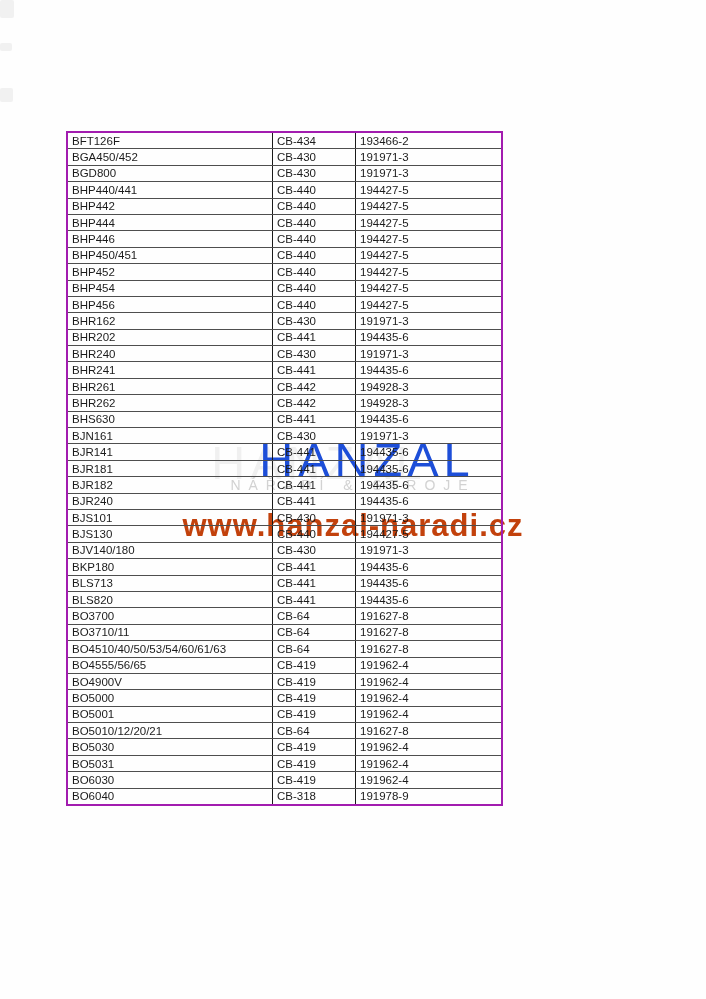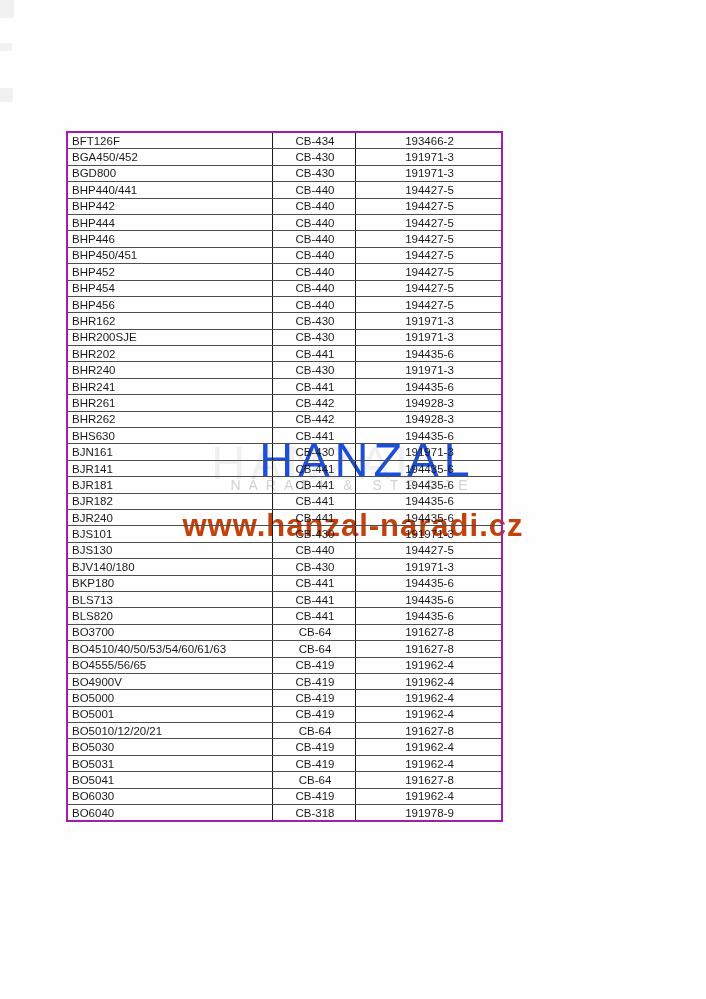--- a/index.html
+++ b/index.html
@@ -94,22 +94,22 @@
     color: #1b1b1b;
     white-space: nowrap;
     overflow: hidden;
     background: transparent;
     border-left: 1px solid #1a1a1a;
     border-right: 1px solid #1a1a1a;
     border-top: 1px solid #4e4e4e;
     border-bottom: 1px solid #4e4e4e;
   }
   td.col-model { width: 198px; text-align: left; }
-  td.col-cb    { width: 76px;  text-align: center; }
-  td.col-part  { width: 139px; text-align: center; padding-left: 2px; }
+  td.col-cb    { width: 76px;  text-align: left; }
+  td.col-part  { width: 139px; padding-left: 2px; }
 </style>
 </head>
 <body>
 
 <div class="page">
 
   <div class="artifact a1"></div>
   <div class="artifact a2"></div>
   <div class="artifact a3"></div>
 
@@ -175,25 +175,20 @@
           <td class="col-model">BHP456</td>
           <td class="col-cb">CB-440</td>
           <td class="col-part">194427-5</td>
         </tr>
         <tr>
           <td class="col-model">BHR162</td>
           <td class="col-cb">CB-430</td>
           <td class="col-part">191971-3</td>
         </tr>
         <tr>
-          <td class="col-model">BHR200SJE</td>
-          <td class="col-cb">CB-430</td>
-          <td class="col-part">191971-3</td>
-        </tr>
-        <tr>
           <td class="col-model">BHR202</td>
           <td class="col-cb">CB-441</td>
           <td class="col-part">194435-6</td>
         </tr>
         <tr>
           <td class="col-model">BHR240</td>
           <td class="col-cb">CB-430</td>
           <td class="col-part">191971-3</td>
         </tr>
         <tr>
@@ -270,20 +265,25 @@
           <td class="col-model">BLS820</td>
           <td class="col-cb">CB-441</td>
           <td class="col-part">194435-6</td>
         </tr>
         <tr>
           <td class="col-model">BO3700</td>
           <td class="col-cb">CB-64</td>
           <td class="col-part">191627-8</td>
         </tr>
         <tr>
+          <td class="col-model">BO3710/11</td>
+          <td class="col-cb">CB-64</td>
+          <td class="col-part">191627-8</td>
+        </tr>
+        <tr>
           <td class="col-model">BO4510/40/50/53/54/60/61/63</td>
           <td class="col-cb">CB-64</td>
           <td class="col-part">191627-8</td>
         </tr>
         <tr>
           <td class="col-model">BO4555/56/65</td>
           <td class="col-cb">CB-419</td>
           <td class="col-part">191962-4</td>
         </tr>
         <tr>
@@ -310,25 +310,20 @@
           <td class="col-model">BO5030</td>
           <td class="col-cb">CB-419</td>
           <td class="col-part">191962-4</td>
         </tr>
         <tr>
           <td class="col-model">BO5031</td>
           <td class="col-cb">CB-419</td>
           <td class="col-part">191962-4</td>
         </tr>
         <tr>
-          <td class="col-model">BO5041</td>
-          <td class="col-cb">CB-64</td>
-          <td class="col-part">191627-8</td>
-        </tr>
-        <tr>
           <td class="col-model">BO6030</td>
           <td class="col-cb">CB-419</td>
           <td class="col-part">191962-4</td>
         </tr>
         <tr>
           <td class="col-model">BO6040</td>
           <td class="col-cb">CB-318</td>
           <td class="col-part">191978-9</td>
         </tr>
       </tbody>

